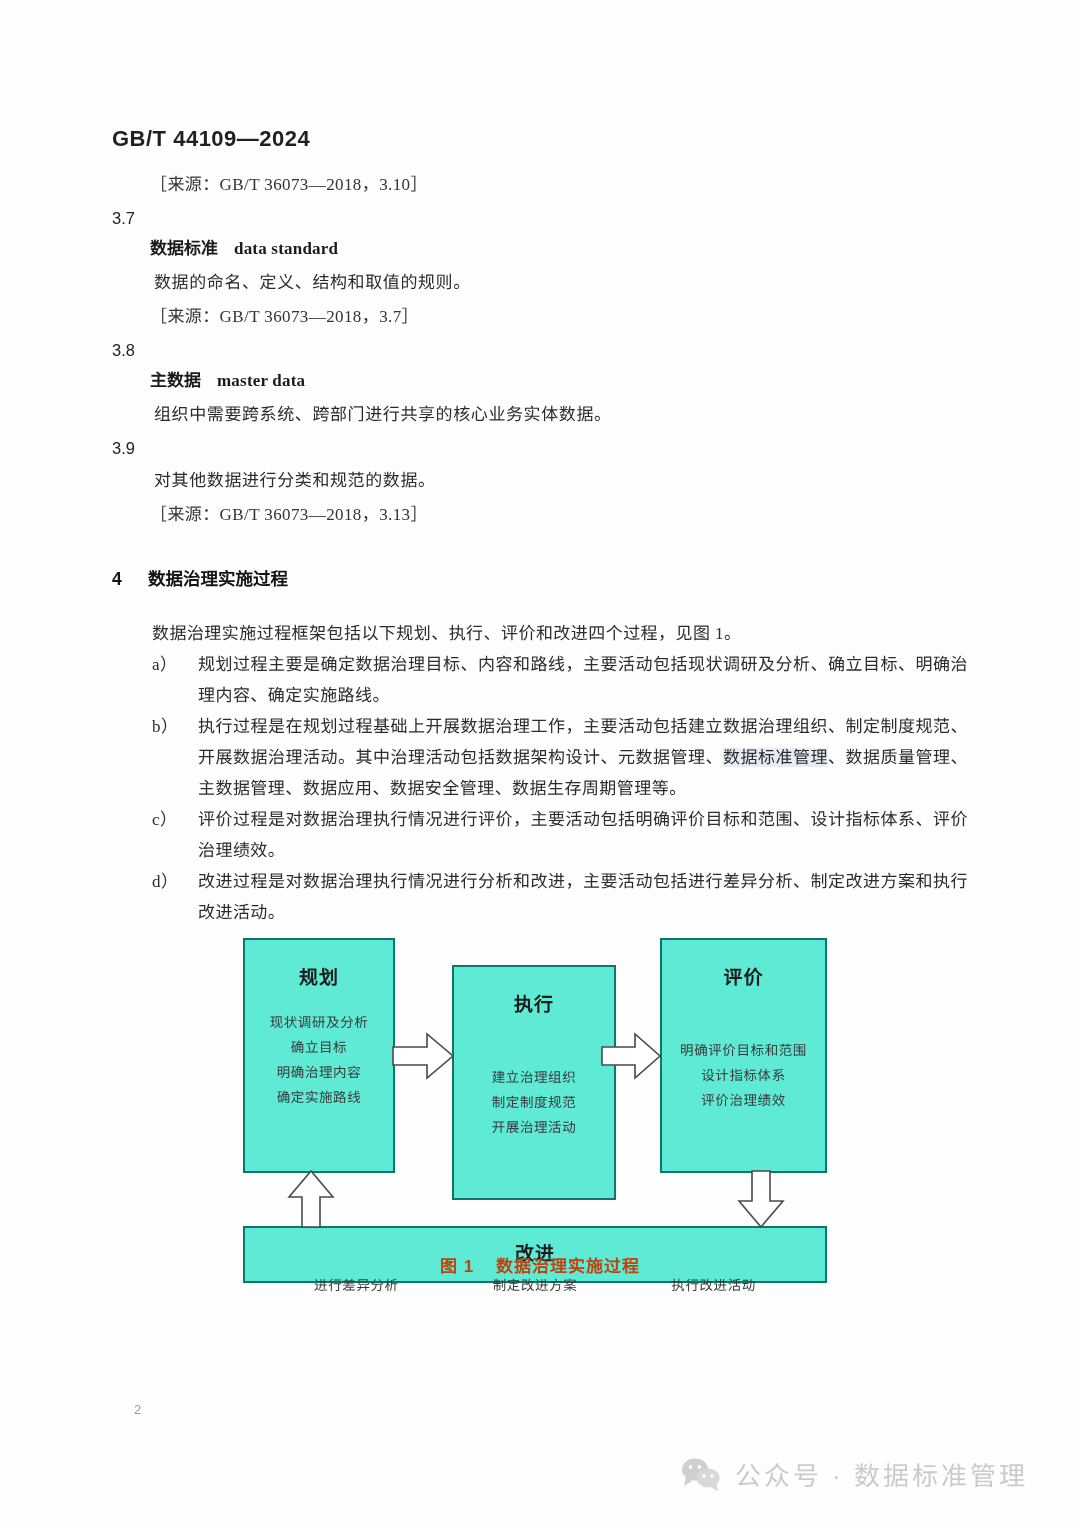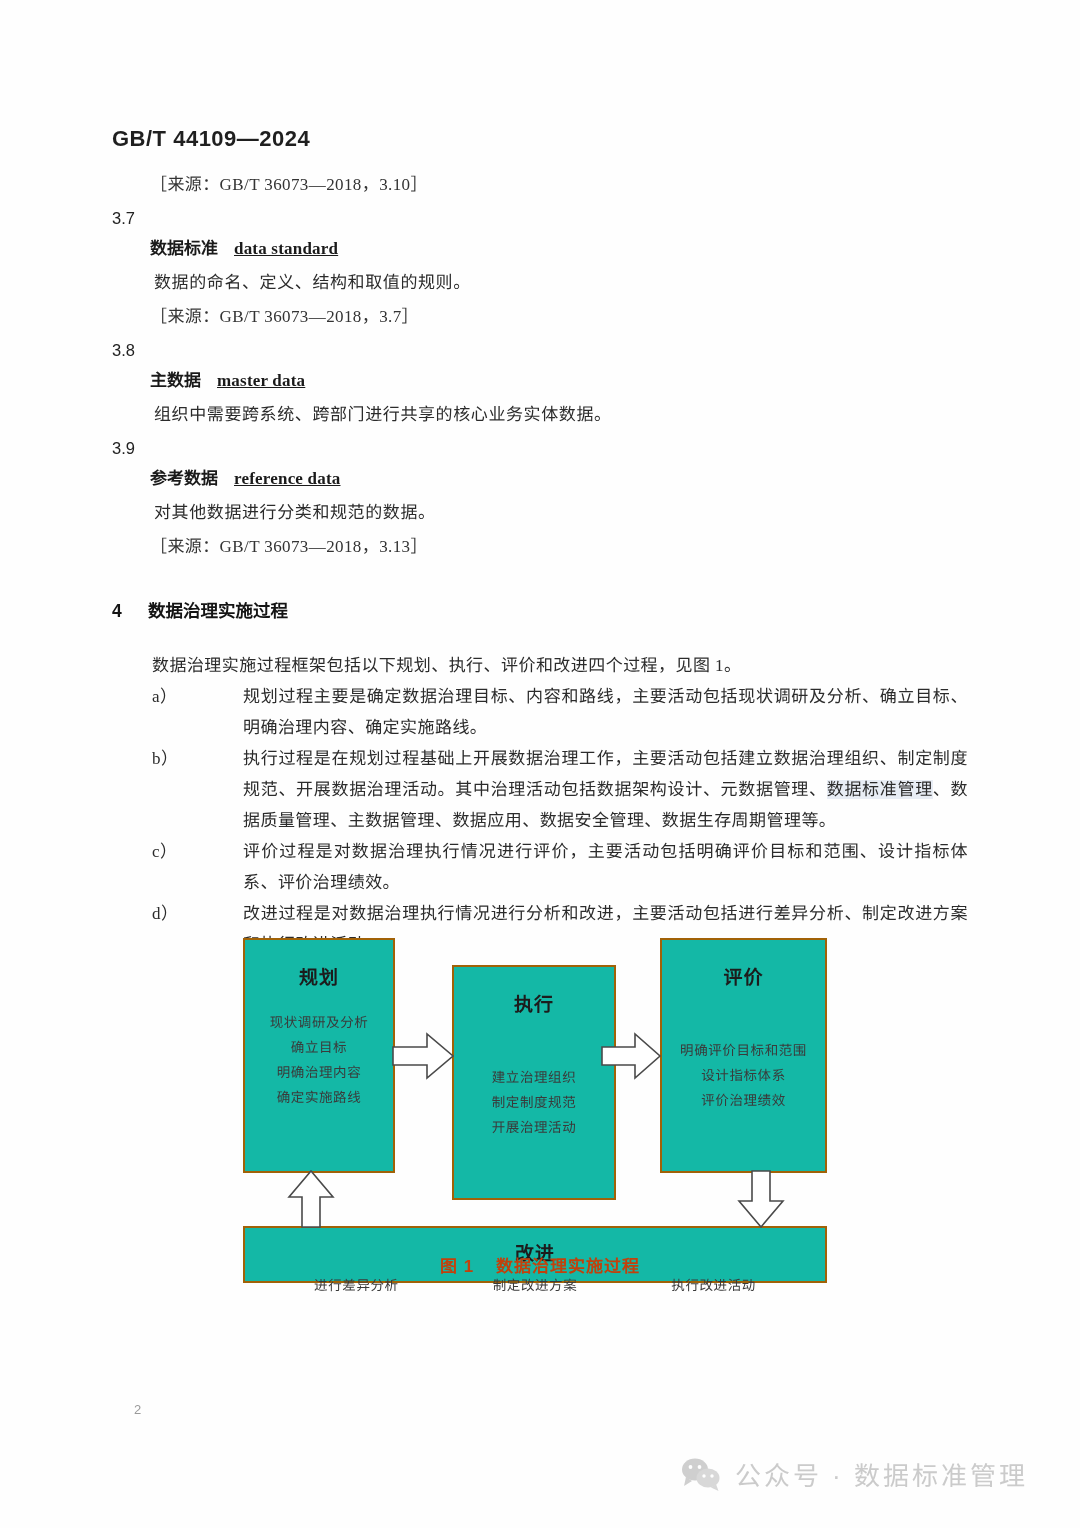--- a/index.html
+++ b/index.html
@@ -68,21 +68,20 @@
     font-weight: bold;
     font-size: 17px;
     line-height: 30px;
     color: #1a1a1a;
   }
   .term-line .term-en {
     font-family: "Liberation Serif", "DejaVu Serif", serif;
     font-weight: bold;
     margin-left: 16px;
     letter-spacing: 0.2px;
-    text-decoration: underline;
   }
 
   .term-def {
     margin: 4px;
     padding-left: 38px;
     font-size: 17px;
     line-height: 30px;
     color: #2b2b2b;
     letter-spacing: 0.6px;
   }
@@ -125,39 +124,38 @@
     color: #2b2b2b;
   }
   .list-marker {
     flex: 0 0 46px;
     font-family: "Liberation Serif", "DejaVu Serif", serif;
     color: #2b2b2b;
   }
   .list-text {
     flex: 1 1 auto;
     text-align: justify;
-    margin-left: 45px;
   }
   .hl {
     background: #e8edf5;
   }
 
   
   .figure {
     position: absolute;
     left: 243px;
     top: 938px;
     width: 584px;
     height: 362px;
   }
 
   .proc-box {
     position: absolute;
-    border: 2px solid #a16207;
-    background: #14b8a6;
+    border: 2px solid #0f766e;
+    background: #5eead4;
     box-sizing: border-box;
   }
   .proc-box .box-title {
     position: absolute;
     left: 0;
     right: 0;
     top: 22px;
     text-align: center;
     font-family: "Liberation Sans", "DejaVu Sans", sans-serif;
     font-weight: bold;
@@ -275,23 +273,20 @@
     <p class="term-def">数据的命名、定义、结构和取值的规则。</p>
     <p class="src-line">［来源：GB/T 36073—2018，3.7］</p>
 
     <p class="clause-num">3.8</p>
     <p class="term-line">
       <span>主数据</span><span class="term-en">master data</span>
     </p>
     <p class="term-def">组织中需要跨系统、跨部门进行共享的核心业务实体数据。</p>
 
     <p class="clause-num">3.9</p>
-    <p class="term-line">
-      <span>参考数据</span><span class="term-en">reference data</span>
-    </p>
     <p class="term-def">对其他数据进行分类和规范的数据。</p>
     <p class="src-line">［来源：GB/T 36073—2018，3.13］</p>
 
     <h2 class="section-head">
       <span class="sec-no">4</span><span>数据治理实施过程</span>
     </h2>
 
     <p class="intro-para">数据治理实施过程框架包括以下规划、执行、评价和改进四个过程，见图 1。</p>
 
     <ul class="list">

